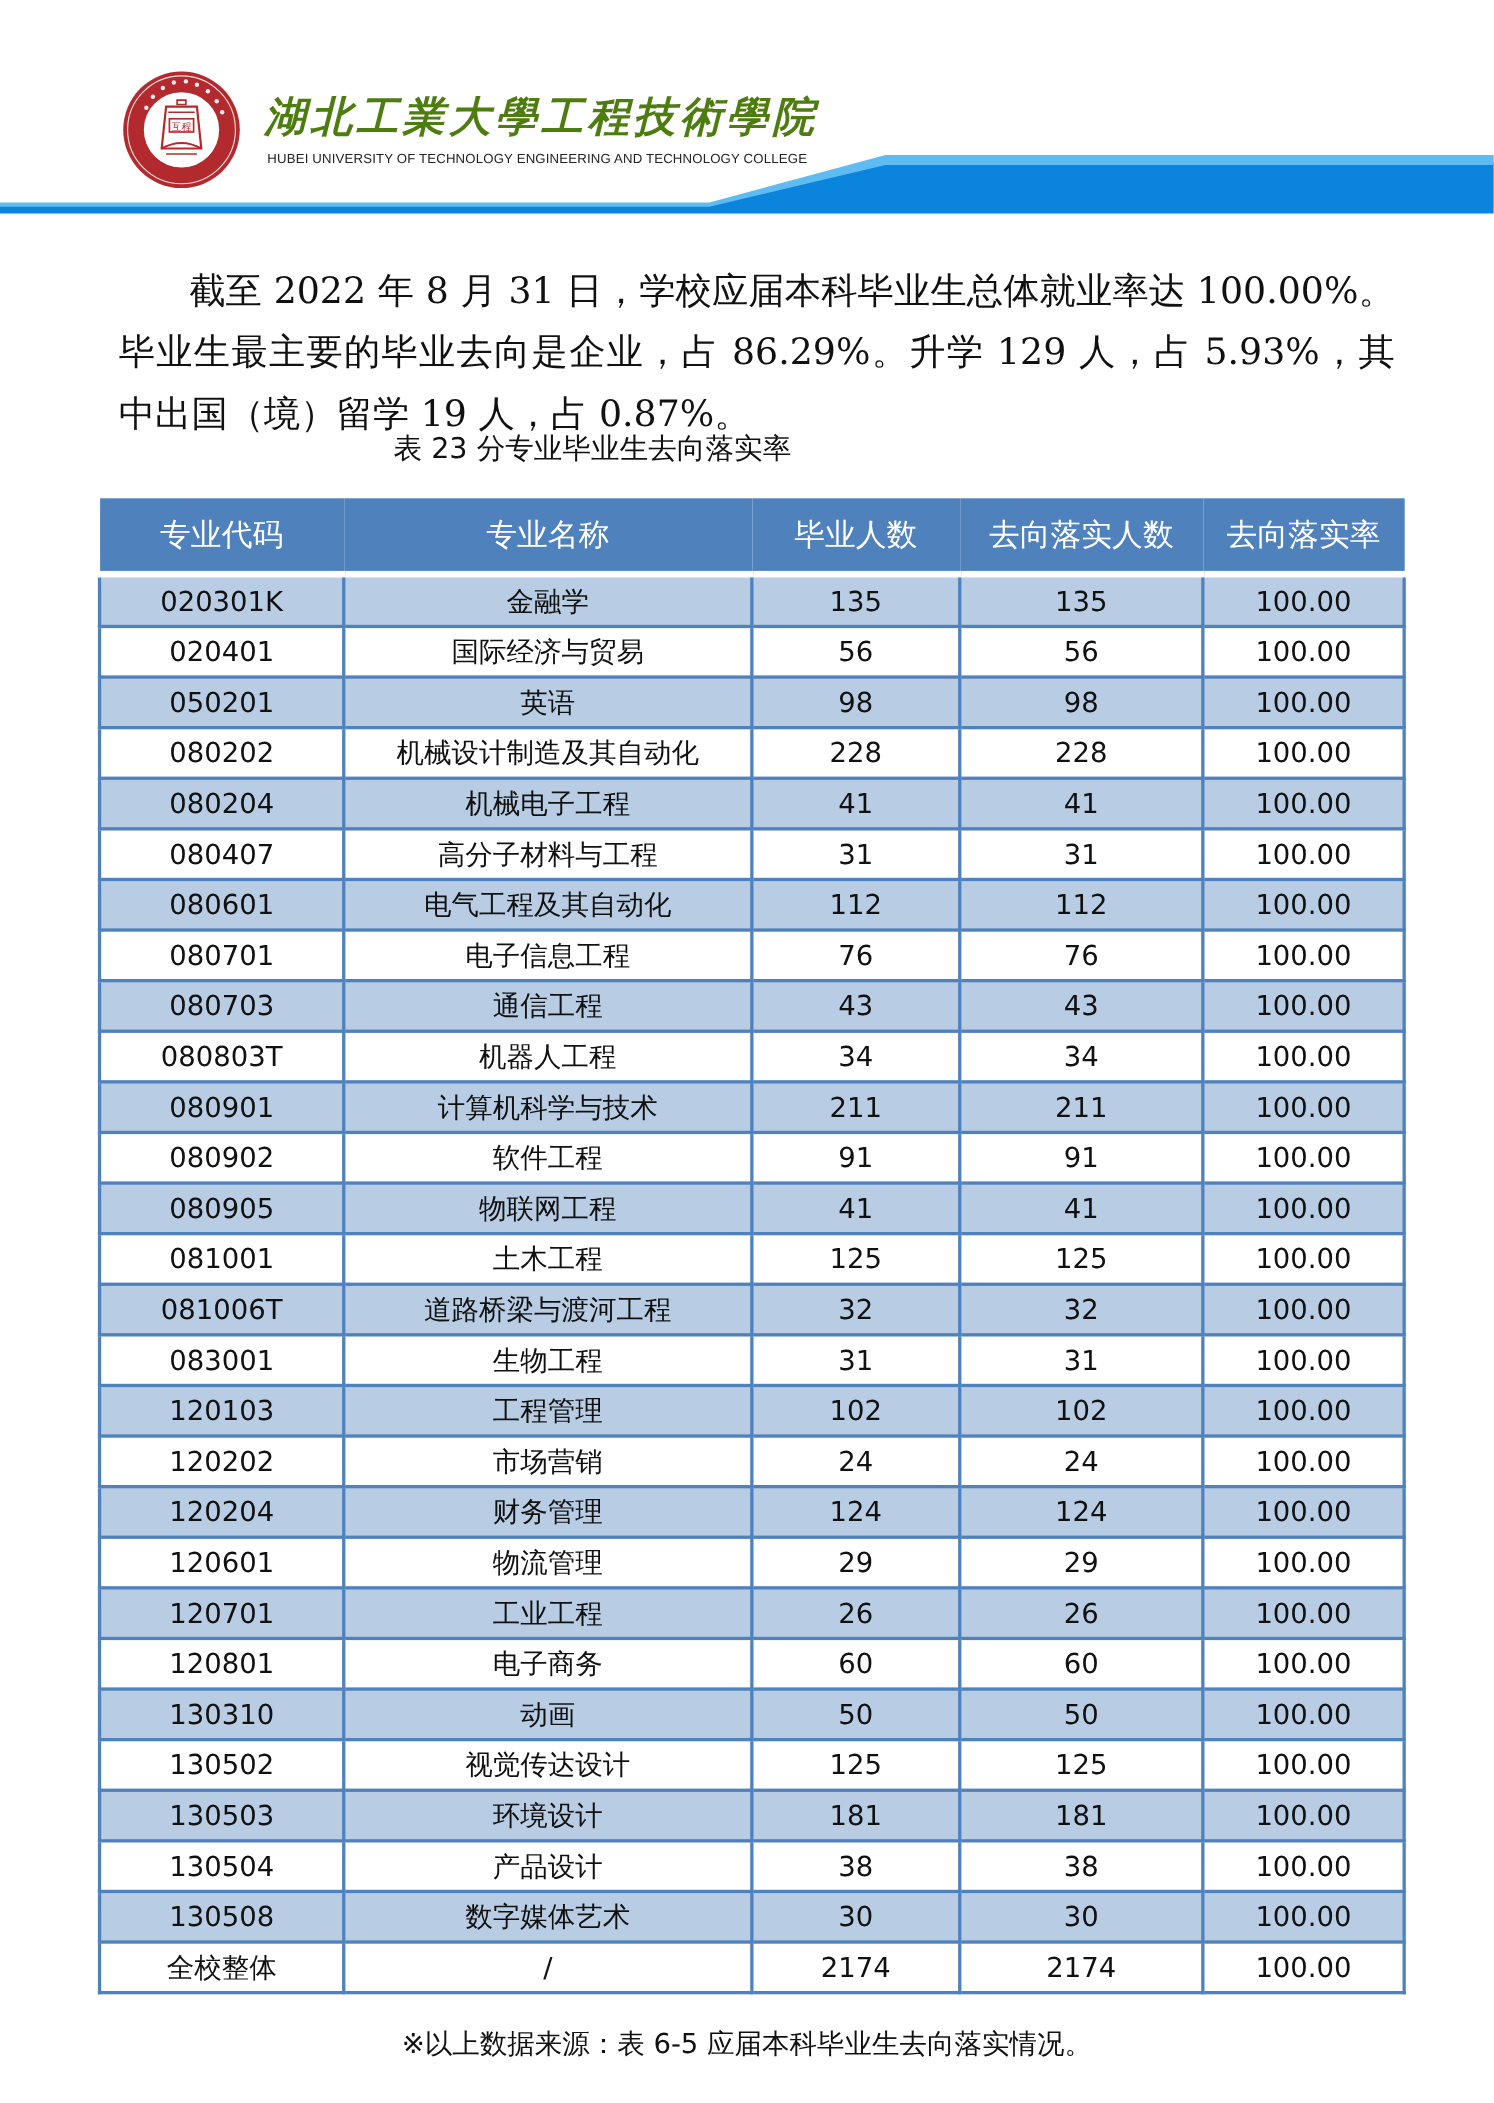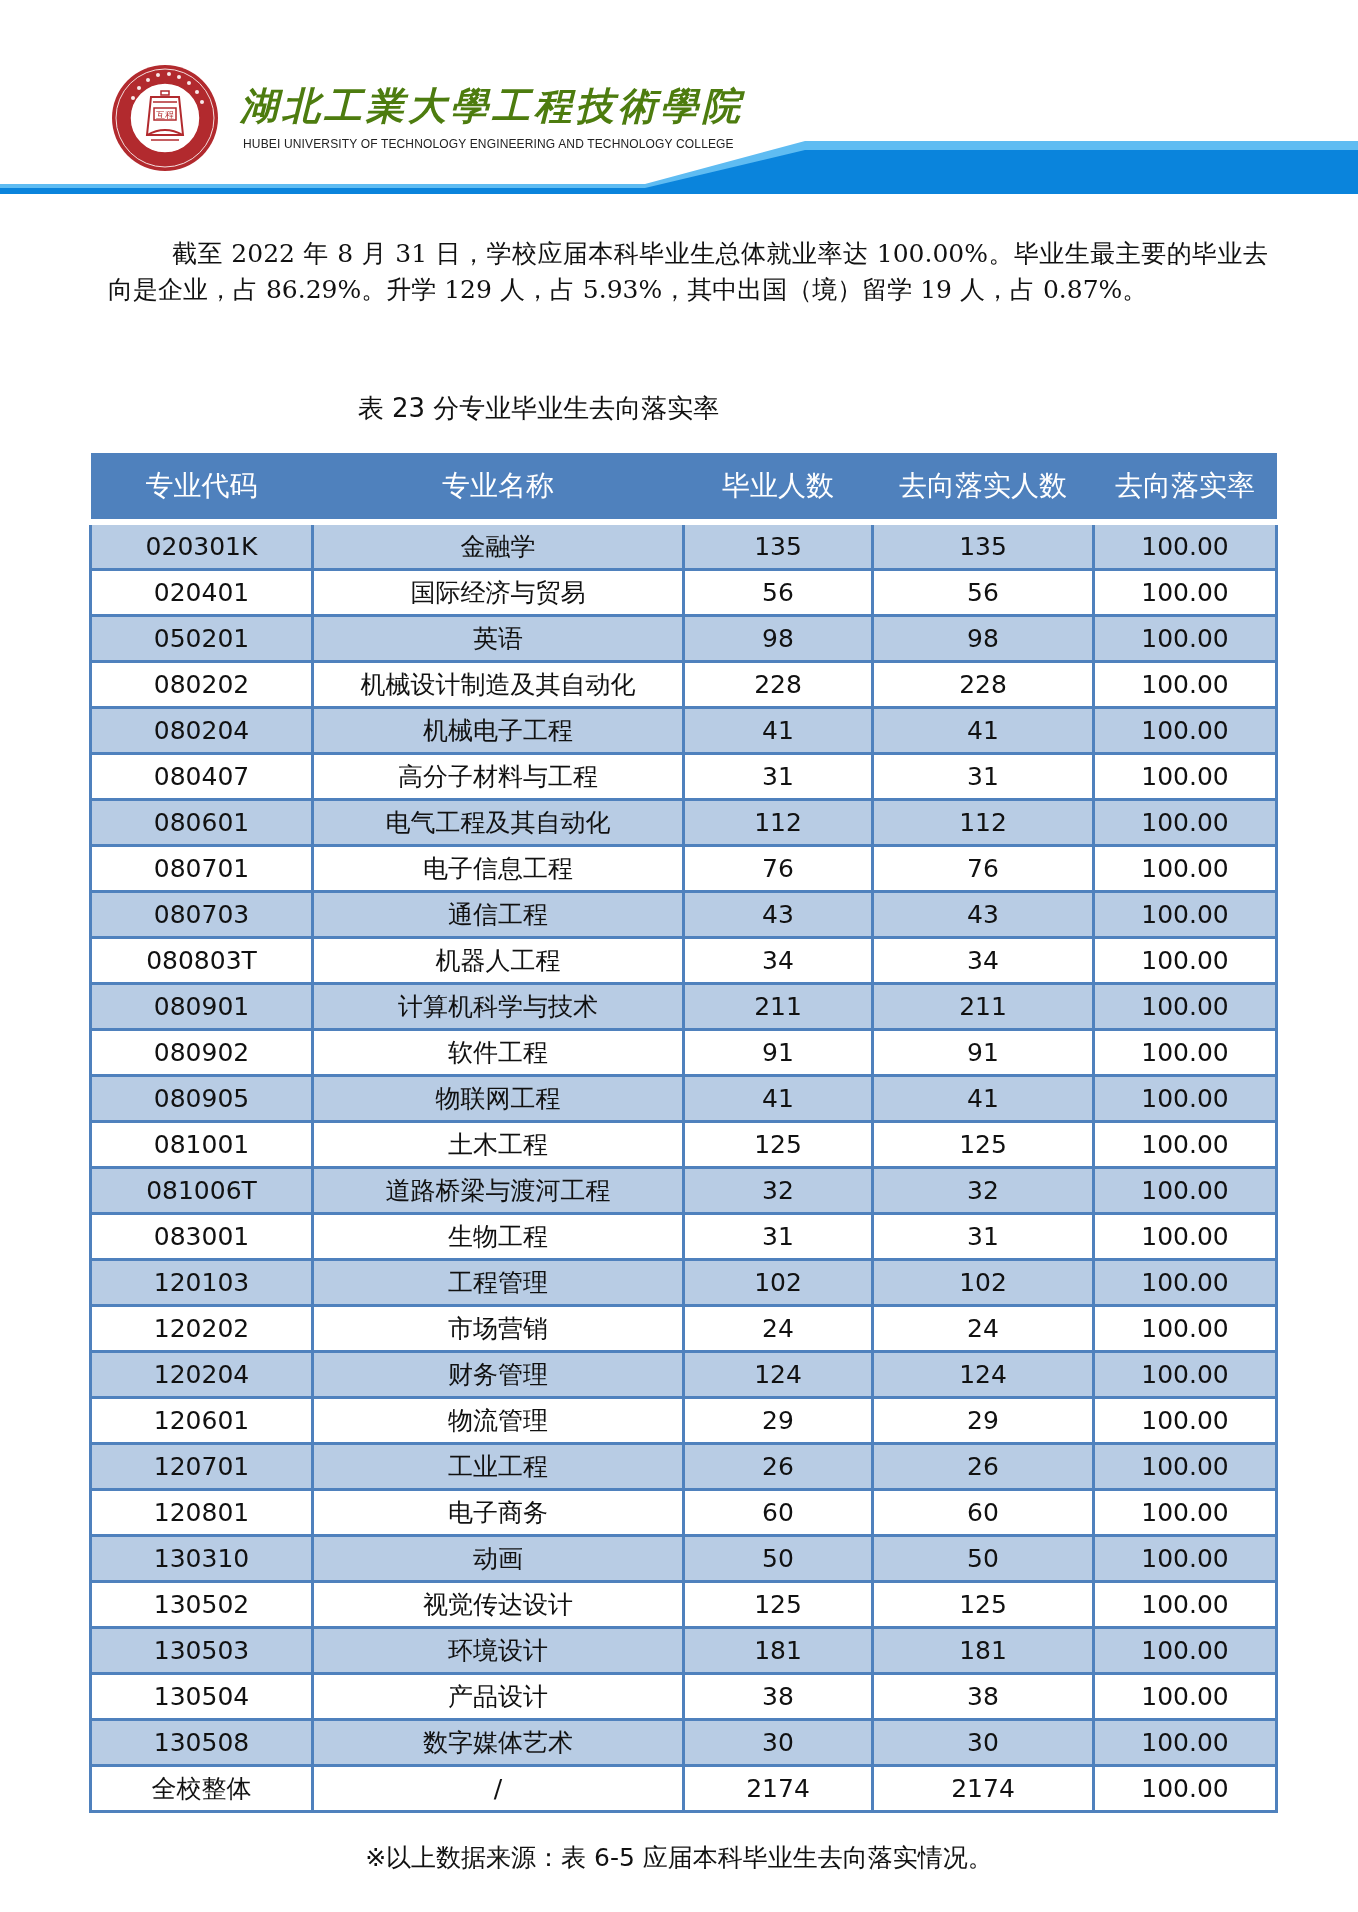--- a/index.html
+++ b/index.html
@@ -54,22 +54,22 @@
       letter-spacing: 0.15px;
     }
 
     
     .paragraph {
       position: absolute;
       left: 108px;
       top: 236px;
       width: 1160px;
       font-family: "DejaVu Serif", serif;
-      font-size: 25px;
-      line-height: 36px;
+      font-size: 33px;
+      line-height: 56px;
       color: #111;
       text-indent: 64px;
       text-align: justify;
     }
 
     
     .caption {
       position: absolute;
       left: 0; width: 1077px;
       top: 392px;

